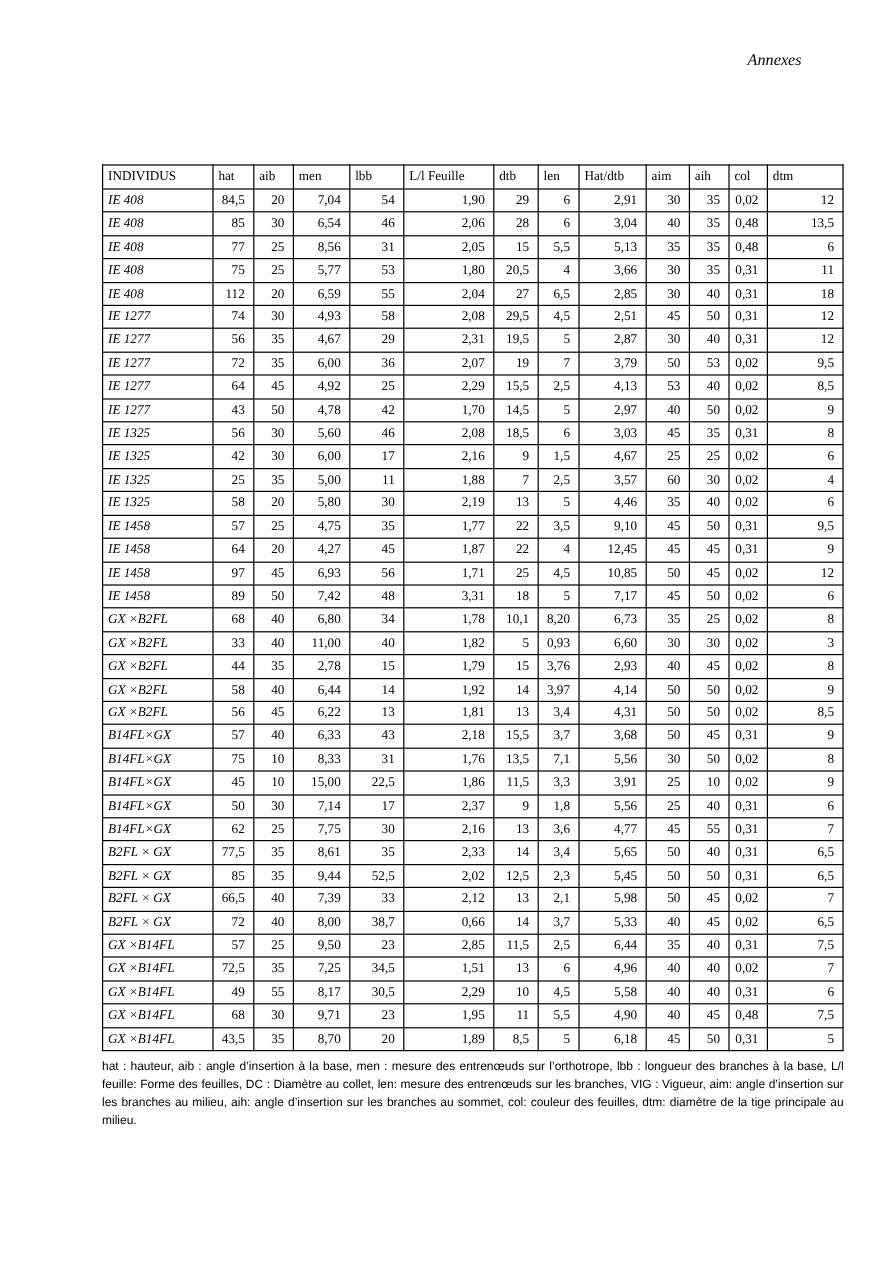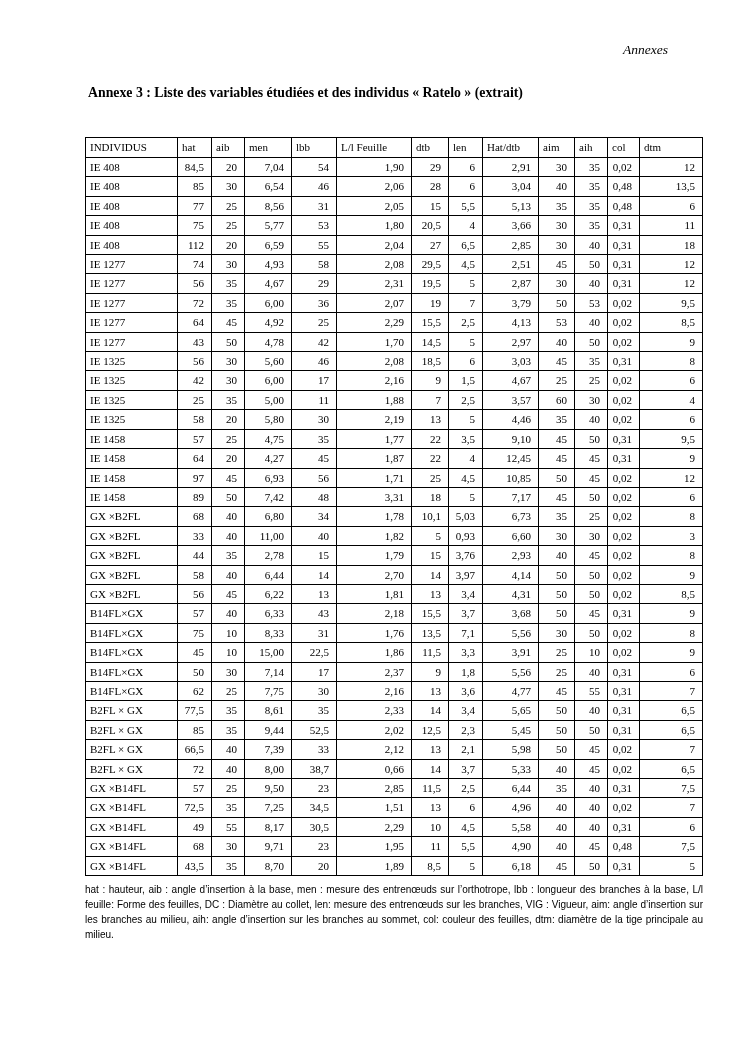--- a/index.html
+++ b/index.html
@@ -55,20 +55,21 @@
     font-weight: normal;
   }
   table.vars-table th {
     text-align: left;
     padding-left: 4px;
     height: 19px;
   }
   table.vars-table td.name {
     text-align: left;
     padding-left: 4px;
+    font-style: italic;
   }
   table.vars-table td.num {
     text-align: right;
     padding-right: 7px;
   }
   .footnote {
     position: absolute;
     top: 883px;
     left: 85px;
     width: 618px;
@@ -78,21 +79,20 @@
     text-align: justify;
   }
 </style>
 </head>
 <body>
 
 <div class="page">
 
   <div class="running-header">Annexes</div>
 
-  <div class="page-title">Annexe 3 : Liste des variables étudiées et des individus « Ratelo » (extrait)</div>
 
   <table class="vars-table">
     <colgroup>
       <col style="width:92px">
         <col style="width:34px">
         <col style="width:33px">
       <col style="width:47px">
         <col style="width:45px">
         <col style="width:75px">
       <col style="width:37px">
@@ -392,21 +392,21 @@
           <td class="num">6</td>
         </tr>
         <tr>
           <td class="name">GX ×B2FL</td>
           <td class="num">68</td>
           <td class="num">40</td>
           <td class="num">6,80</td>
           <td class="num">34</td>
           <td class="num">1,78</td>
           <td class="num">10,1</td>
-          <td class="num">5,03</td>
+          <td class="num">8,20</td>
           <td class="num">6,73</td>
           <td class="num">35</td>
           <td class="num">25</td>
           <td class="num">0,02</td>
           <td class="num">8</td>
         </tr>
         <tr>
           <td class="name">GX ×B2FL</td>
           <td class="num">33</td>
           <td class="num">40</td>
@@ -435,21 +435,21 @@
           <td class="num">45</td>
           <td class="num">0,02</td>
           <td class="num">8</td>
         </tr>
         <tr>
           <td class="name">GX ×B2FL</td>
           <td class="num">58</td>
           <td class="num">40</td>
           <td class="num">6,44</td>
           <td class="num">14</td>
-          <td class="num">2,70</td>
+          <td class="num">1,92</td>
           <td class="num">14</td>
           <td class="num">3,97</td>
           <td class="num">4,14</td>
           <td class="num">50</td>
           <td class="num">50</td>
           <td class="num">0,02</td>
           <td class="num">9</td>
         </tr>
         <tr>
           <td class="name">GX ×B2FL</td>

